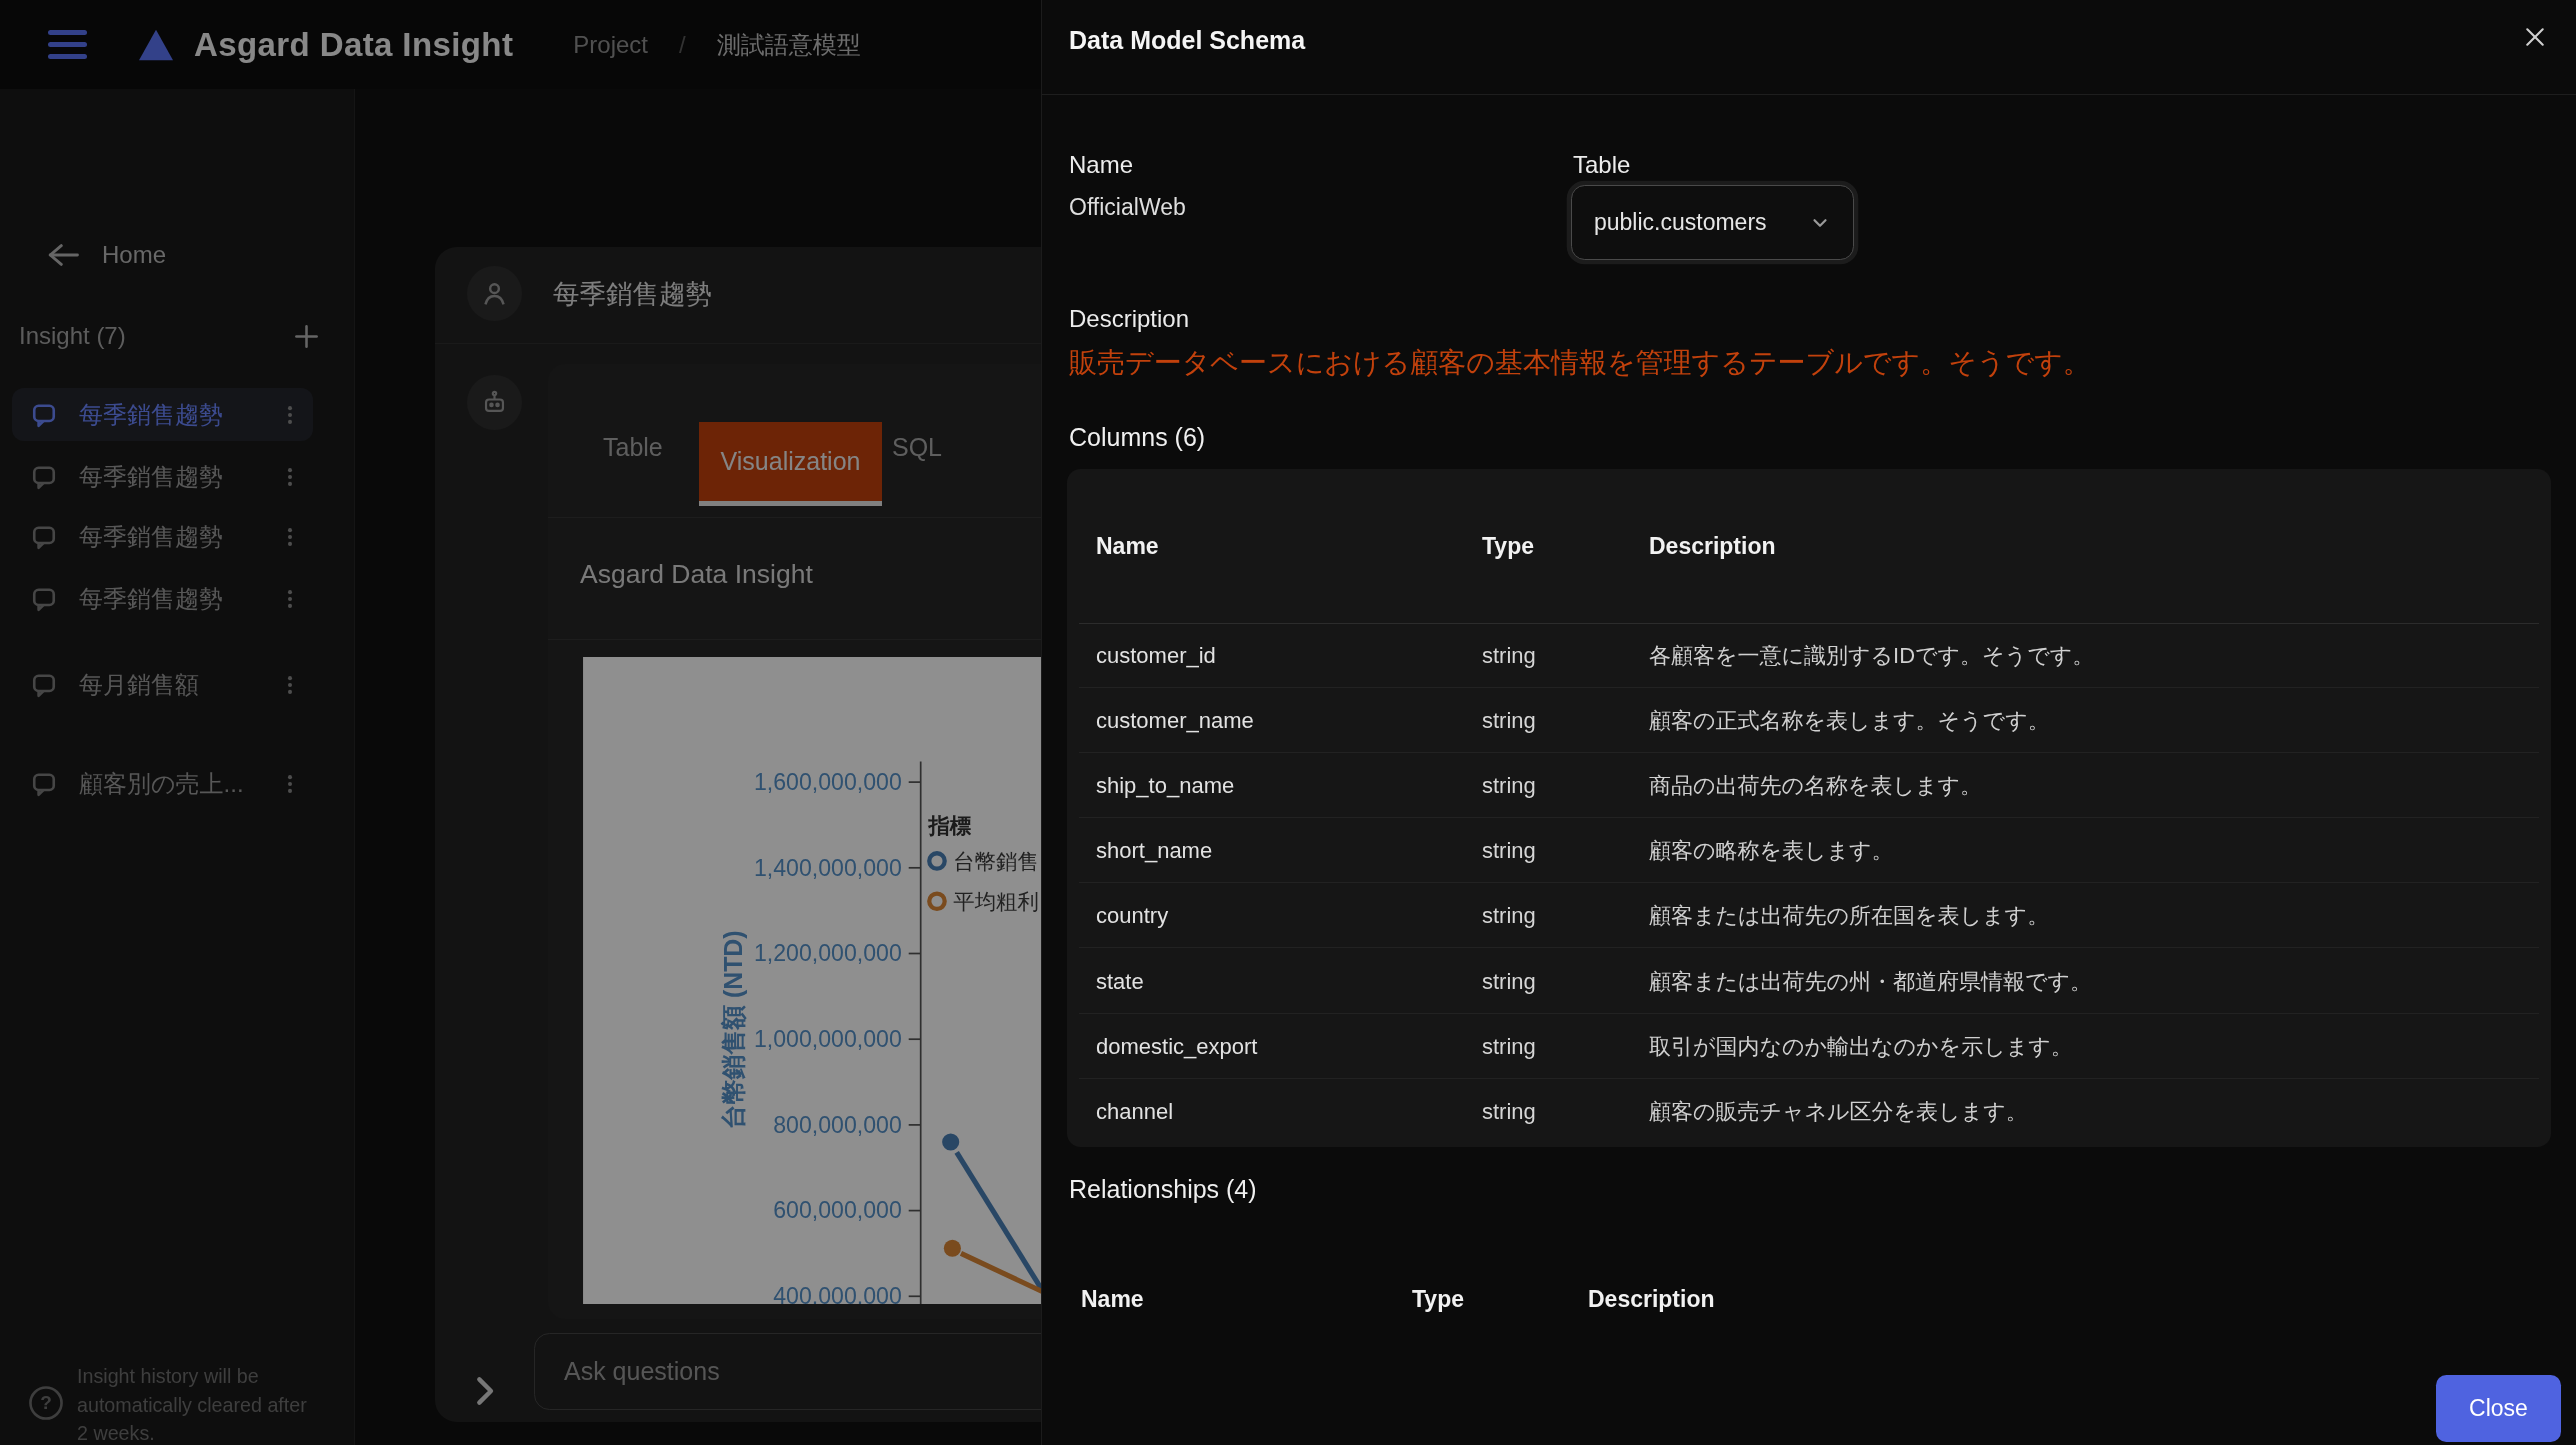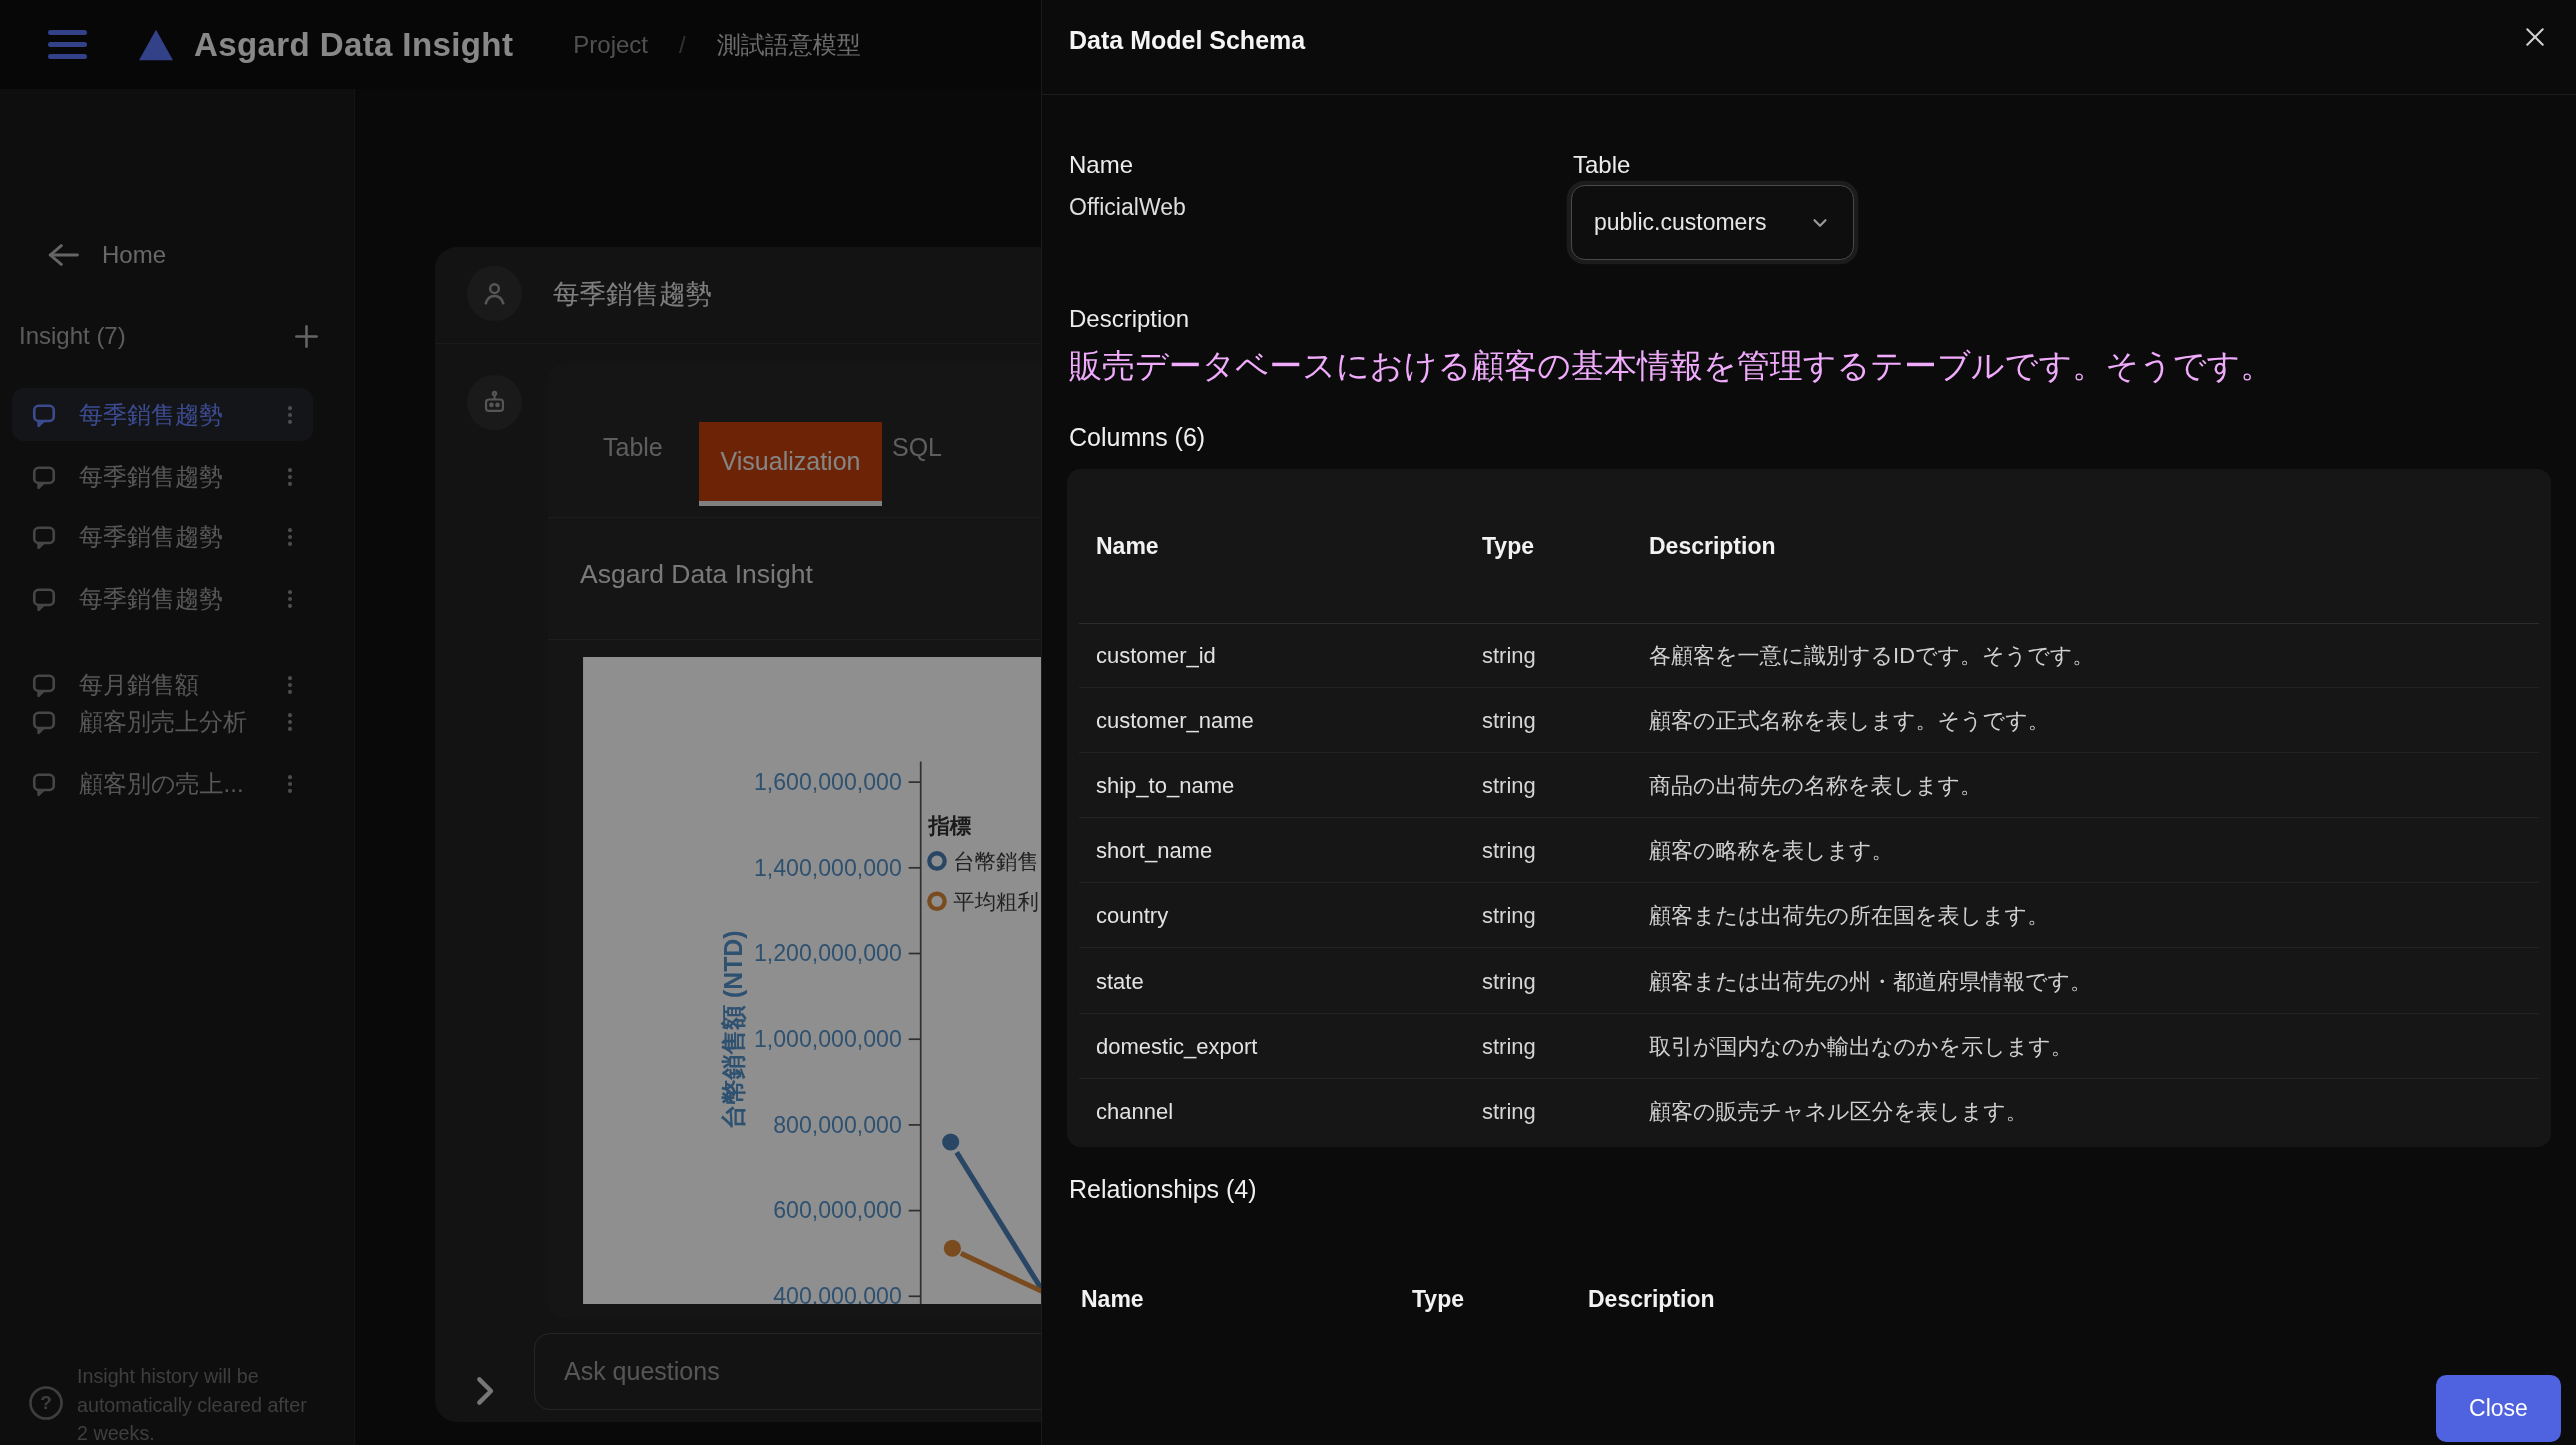--- a/index.html
+++ b/index.html
@@ -176,32 +176,20 @@
           <rect x="3" y="3.5" width="18" height="14" rx="4"></rect>
           <path d="M7 17.5 V22 L11.5 17.5"></path>
         </svg>
       <span class="lbl">每月銷售額</span>
       <svg width="22" height="22" viewBox="0 0 24 24" style="margin-right:12px;">
           <circle cx="12" cy="4.5" r="2.2" fill="#8a8a8a"></circle>
           <circle cx="12" cy="12" r="2.2" fill="#8a8a8a"></circle>
           <circle cx="12" cy="19.5" r="2.2" fill="#8a8a8a"></circle>
         </svg>
     </div>
-    <div class="side-item" style="top:606px;">
-      <svg class="bubble" width="26" height="26" viewBox="0 0 24 24" fill="none" stroke="#7d7d7d" stroke-width="2.4" stroke-linejoin="round">
-          <rect x="3" y="3.5" width="18" height="14" rx="4"></rect>
-          <path d="M7 17.5 V22 L11.5 17.5"></path>
-        </svg>
-      <span class="lbl">顧客別売上分析</span>
-      <svg width="22" height="22" viewBox="0 0 24 24" style="margin-right:12px;">
-          <circle cx="12" cy="4.5" r="2.2" fill="#8a8a8a"></circle>
-          <circle cx="12" cy="12" r="2.2" fill="#8a8a8a"></circle>
-          <circle cx="12" cy="19.5" r="2.2" fill="#8a8a8a"></circle>
-        </svg>
-    </div>
     <div class="side-item" style="top:668px;">
       <svg class="bubble" width="26" height="26" viewBox="0 0 24 24" fill="none" stroke="#7d7d7d" stroke-width="2.4" stroke-linejoin="round">
           <rect x="3" y="3.5" width="18" height="14" rx="4"></rect>
           <path d="M7 17.5 V22 L11.5 17.5"></path>
         </svg>
       <span class="lbl">顧客別の売上...</span>
       <svg width="22" height="22" viewBox="0 0 24 24" style="margin-right:12px;">
           <circle cx="12" cy="4.5" r="2.2" fill="#8a8a8a"></circle>
           <circle cx="12" cy="12" r="2.2" fill="#8a8a8a"></circle>
           <circle cx="12" cy="19.5" r="2.2" fill="#8a8a8a"></circle>
@@ -314,21 +302,21 @@
 
     <span class="f-label" style="left:531px;top:151px;">Table</span>
     <div class="dd">
       <span class="dd-text">public.customers</span>
       <svg width="22" height="22" viewBox="0 0 24 24" fill="none" stroke="#9a9a9a" stroke-width="2.4" stroke-linecap="round" stroke-linejoin="round">
           <path d="M6 9 L12 15 L18 9"></path>
         </svg>
     </div>
 
     <span class="f-label" style="left:27px;top:305px;">Description</span>
-    <span class="f-value" style="left:27px;top:344px;font-size:33px;color:#f0abfc;">販売データベースにおける顧客の基本情報を管理するテーブルです。そうです。</span>
+    <span class="f-value" style="left:27px;top:344px;font-size:28px;color:#c2410c;">販売データベースにおける顧客の基本情報を管理するテーブルです。そうです。</span>
 
     <span class="sec-head" style="top:423px;">Columns (6)</span>
 
     <div class="col-card">
       <div class="thead">
         <span class="th th1">Name</span>
         <span class="th th2">Type</span>
         <span class="th th3">Description</span>
       </div>
       <div class="thead-div"></div>

